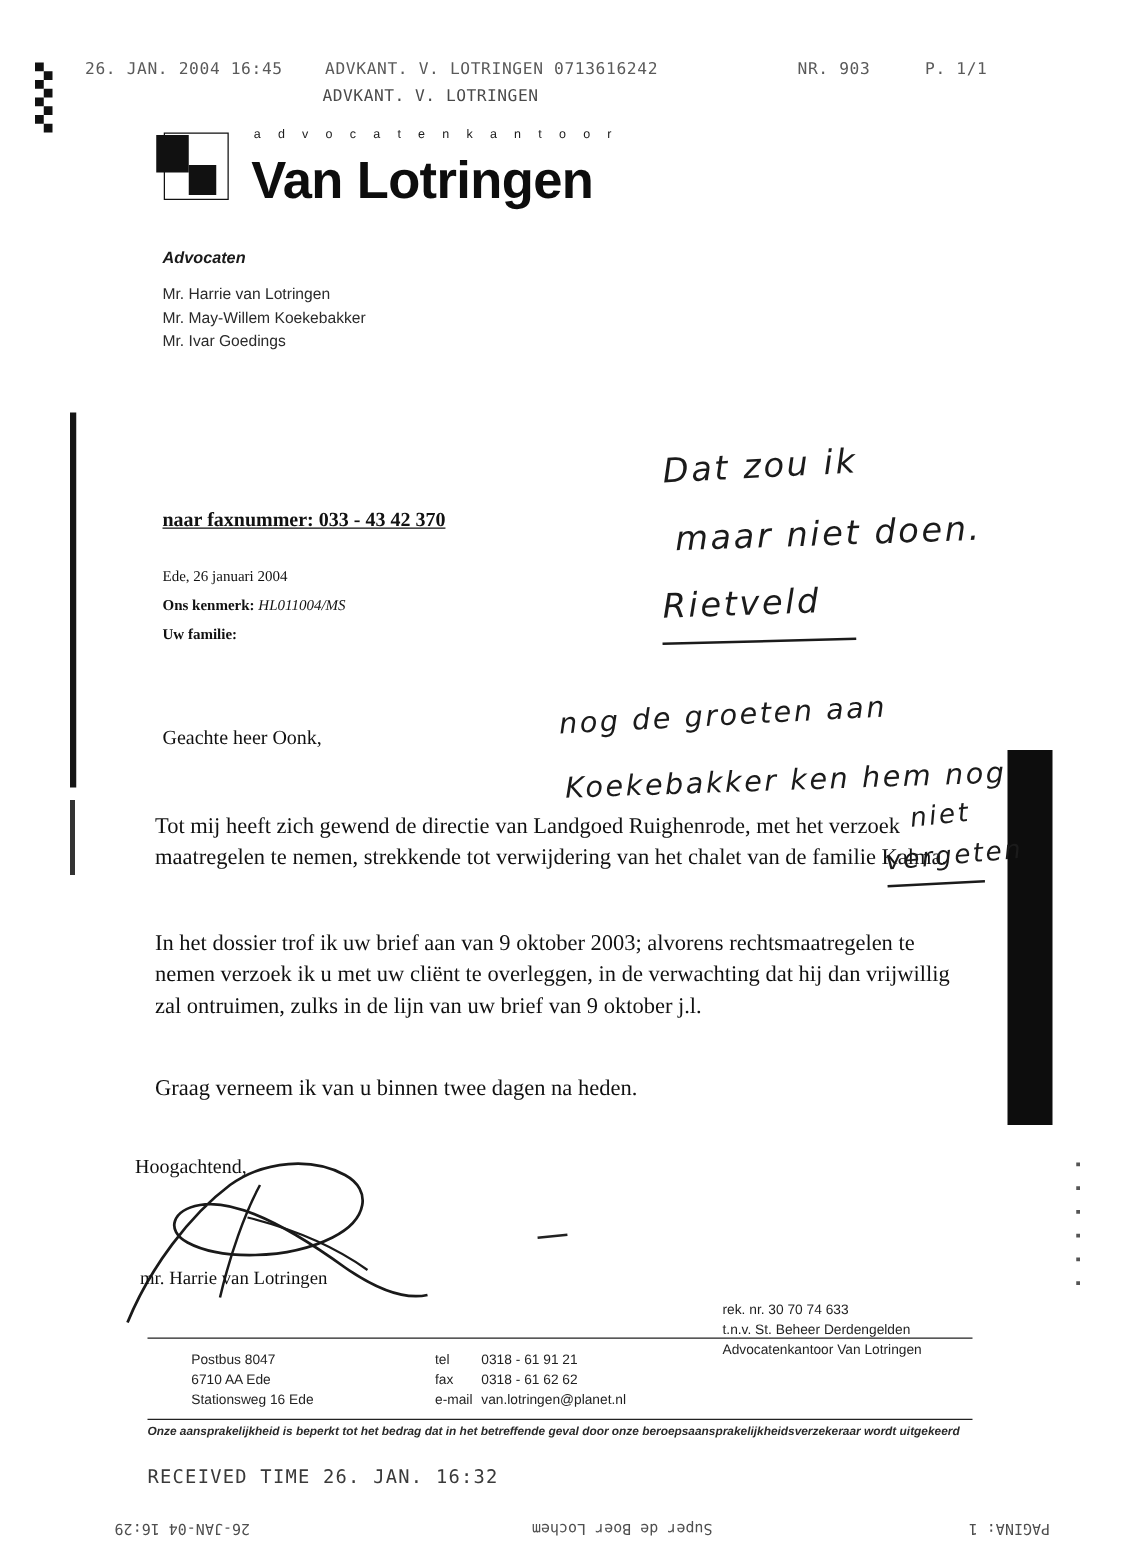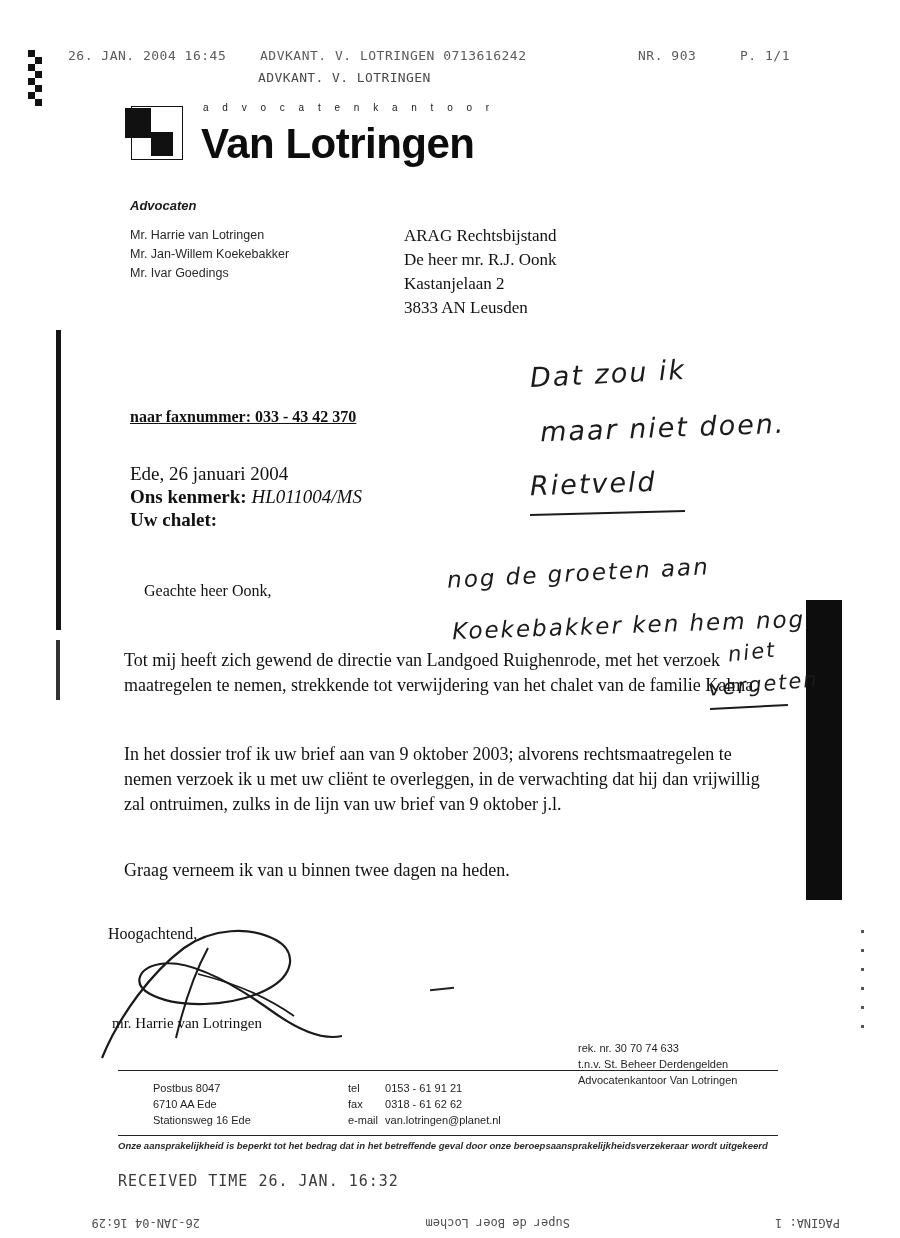--- a/index.html
+++ b/index.html
@@ -200,37 +200,35 @@
     text-decoration: underline;
     color: #111;
   }
 
   
   .refblock {
     position: absolute;
     left: 130px;
     top: 450px;
     font-family: "Liberation Serif", serif;
-    font-size: 19px;
+    font-size: 12px;
     line-height: 23px;
     color: #111;
-    margin-top: 12px;
   }
   .refblock .lbl { font-weight: bold; }
   .refblock .ital { font-style: italic; }
 
   
   .salutation {
     position: absolute;
     left: 130px;
     top: 582px;
     font-family: "Liberation Serif", serif;
     font-size: 16px;
     color: #111;
-    margin-left: 14px;
   }
   .para {
     position: absolute;
     font-family: "Liberation Serif", serif;
     font-size: 18px;
     line-height: 25px;
     color: #111;
     width: 640px;
   }
   .p1 { left: 124px; top: 648px; }
@@ -414,41 +412,35 @@
       <span class="sq-black-big"></span>
       <span class="sq-black-small"></span>
     </div>
     <div class="logo-kantoor">a d v o c a t e n k a n t o o r</div>
     <div class="logo-name">Van Lotringen</div>
   </div>
 
   <div class="adv-heading">Advocaten</div>
   <div class="adv-list">
     <div>Mr. Harrie van Lotringen</div>
-    <div>Mr. Jan-Willem Koekebakker</div>
+    <div>Mr. May-Willem Koekebakker</div>
     <div>Mr. Ivar Goedings</div>
   </div>
 
-  <div class="addressee">
-    <div>ARAG Rechtsbijstand</div>
-    <div>De heer mr. R.J. Oonk</div>
-    <div>Kastanjelaan 2</div>
-    <div>3833 AN  Leusden</div>
-  </div>
 
   <div class="faxline">naar faxnummer: 033 - 43 42 370</div>
 
   <div class="refblock">
     <div>Ede, 26 januari 2004</div>
     <div>
       <span class="lbl">Ons kenmerk:</span>
       <span class="ital">HL011004/MS</span>
     </div>
     <div>
-      <span class="lbl">Uw chalet:</span>
+      <span class="lbl">Uw familie:</span>
       <span></span>
     </div>
   </div>
 
   <div class="salutation">Geachte heer Oonk,</div>
   <div class="para p1">Tot mij heeft zich gewend de directie van Landgoed Ruighenrode, met het verzoek maatregelen te nemen, strekkende tot verwijdering van het chalet van de familie Kalma.</div>
   <div class="para p2">In het dossier trof ik uw brief aan van 9 oktober 2003; alvorens rechtsmaatregelen te nemen verzoek ik u met uw cliënt te overleggen, in de verwachting dat hij dan vrijwillig zal ontruimen, zulks in de lijn van uw brief van 9 oktober j.l.</div>
   <div class="para p3">Graag verneem ik van u binnen twee dagen na heden.</div>
 
   <div class="hoog">Hoogachtend,</div>
@@ -474,21 +466,21 @@
 
   <div class="footer-rule-top"></div>
   <div class="footer-col fc1">
     <div>Postbus 8047</div>
     <div>6710 AA  Ede</div>
     <div>Stationsweg 16 Ede</div>
   </div>
   <div class="footer-col fc2">
     <div>
       <span class="k">tel</span>
-      <span>0153 - 61 91 21</span>
+      <span>0318 - 61 91 21</span>
     </div>
     <div>
       <span class="k">fax</span>
       <span>0318 - 61 62 62</span>
     </div>
     <div>
       <span class="k">e-mail</span>
       <span>van.lotringen@planet.nl</span>
     </div>
   </div>

